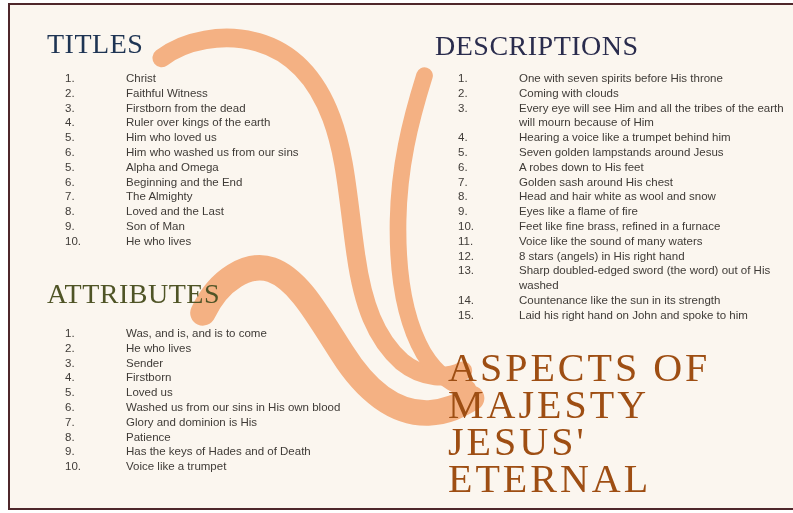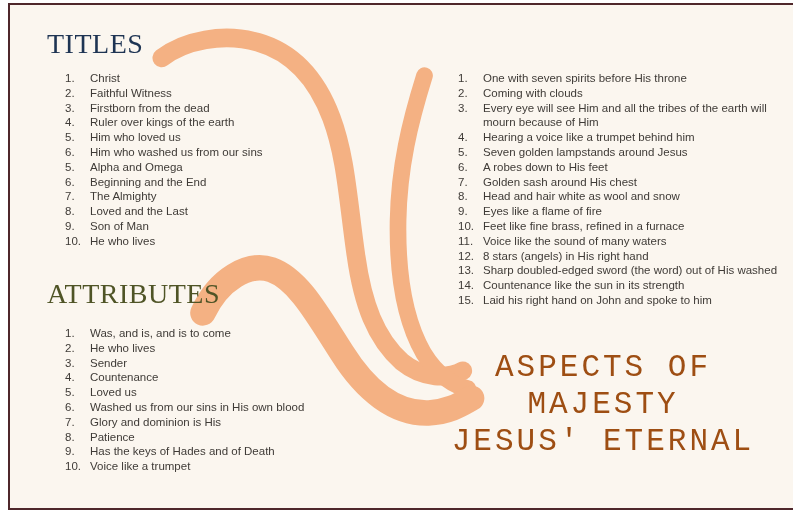--- a/index.html
+++ b/index.html
@@ -26,25 +26,25 @@
   #attributes-heading{left:37px;top:275px;color:var(--attributes-heading);}
   #descriptions-heading{left:425px;top:27px;color:var(--descriptions-heading);}
 
   ol.num-list{position:absolute;margin:0;padding:0;list-style:none;
               font-size:11.5px;line-height:14.8px;color:var(--body-text);}
   #titles-list{left:55px;top:66px;width:320px;}
   #attributes-list{left:55px;top:321px;width:330px;}
   #descriptions-list{left:448px;top:66px;width:330px;}
   .num-item{display:flex;}
   .num{flex:0 0 25px;}
-  .txt{flex:1;}
-
-  .main-title{position:absolute;left:438px;top:344px;width:310px;text-align:center;
-              font-family:Liberation Mono, monospace;color:var(--main-title);
-              font-size:31px;line-height:37px;letter-spacing:3px;}
+  .txt{flex:1;margin-left:36px;}
+
+  .main-title{position:absolute;left:438px;top:344px;width:310px;
+              font-family:Liberation Serif, serif;color:var(--main-title);
+              font-size:40px;line-height:37px;letter-spacing:3px;}
 </style>
 </head>
 <body>
 
 <div class="stage">
   <div class="page">
 
     <svg class="swooshes" viewBox="0 0 793 513">
       <path class="swoosh" stroke-width="19" d="M152 54 C 175 36 215 28 250 38 C 285 48 310 75 325 115 C 340 155 342 200 350 255 C 357 305 370 340 397 364 C 419 382 444 381 459 373"></path>
       <path class="swoosh" stroke-width="17" d="M420 72 C 405 120 394 165 393 220 C 392 278 400 322 419 355 C 433 378 451 389 464 391"></path>
@@ -128,21 +128,21 @@
           <span class="txt">He who lives</span>
         </li>
 
         <li class="num-item">
           <span class="num">3.</span>
           <span class="txt">Sender</span>
         </li>
 
         <li class="num-item">
           <span class="num">4.</span>
-          <span class="txt">Countenance</span>
+          <span class="txt">Firstborn</span>
         </li>
 
         <li class="num-item">
           <span class="num">5.</span>
           <span class="txt">Loved us</span>
         </li>
 
         <li class="num-item">
           <span class="num">6.</span>
           <span class="txt">Washed us from our sins in His own blood</span>
@@ -162,20 +162,21 @@
           <span class="num">9.</span>
           <span class="txt">Has the keys of Hades and of Death</span>
         </li>
 
         <li class="num-item">
           <span class="num">10.</span>
           <span class="txt">Voice like a trumpet</span>
         </li>
       </ol>
 
+    <h2 class="sec" id="descriptions-heading">DESCRIPTIONS</h2>
     <ol class="num-list" id="descriptions-list">
 
         <li class="num-item">
           <span class="num">1.</span>
           <span class="txt">One with seven spirits before His throne</span>
         </li>
 
         <li class="num-item">
           <span class="num">2.</span>
           <span class="txt">Coming with clouds</span>

